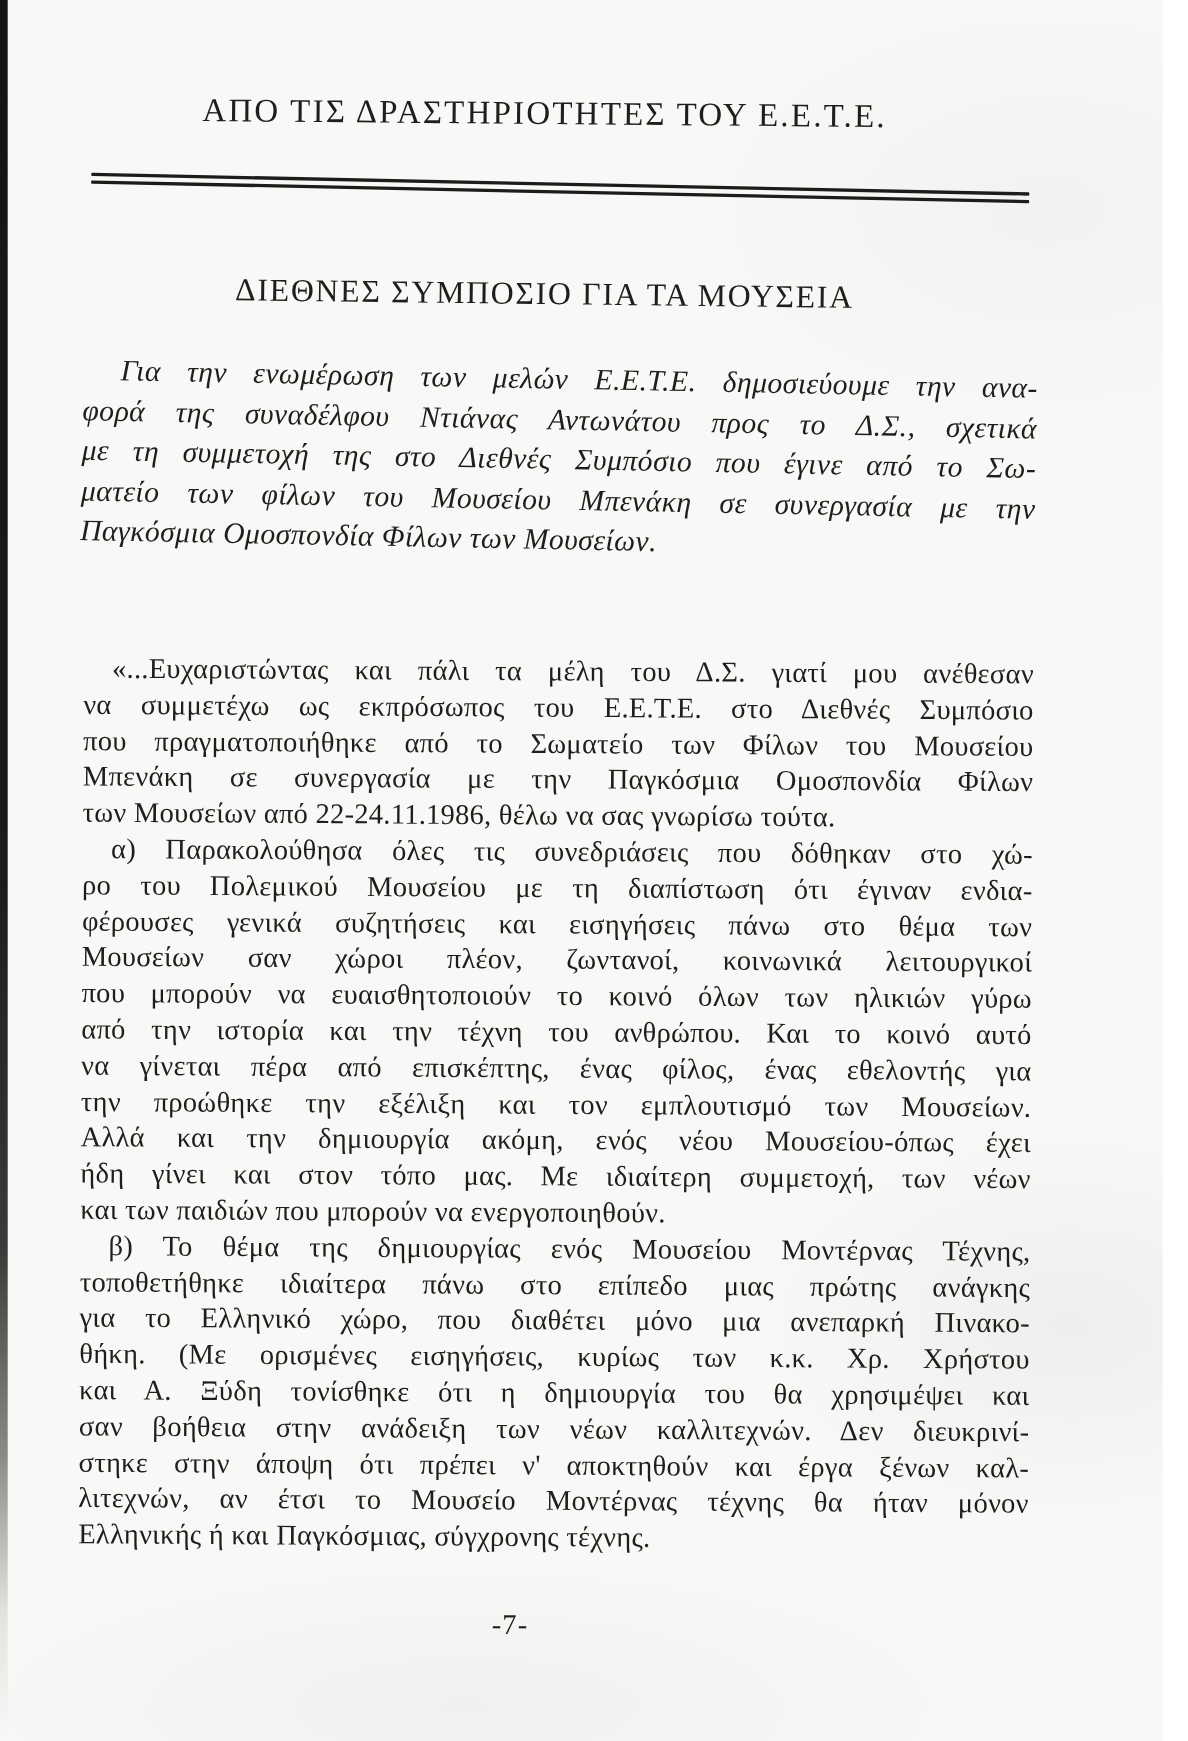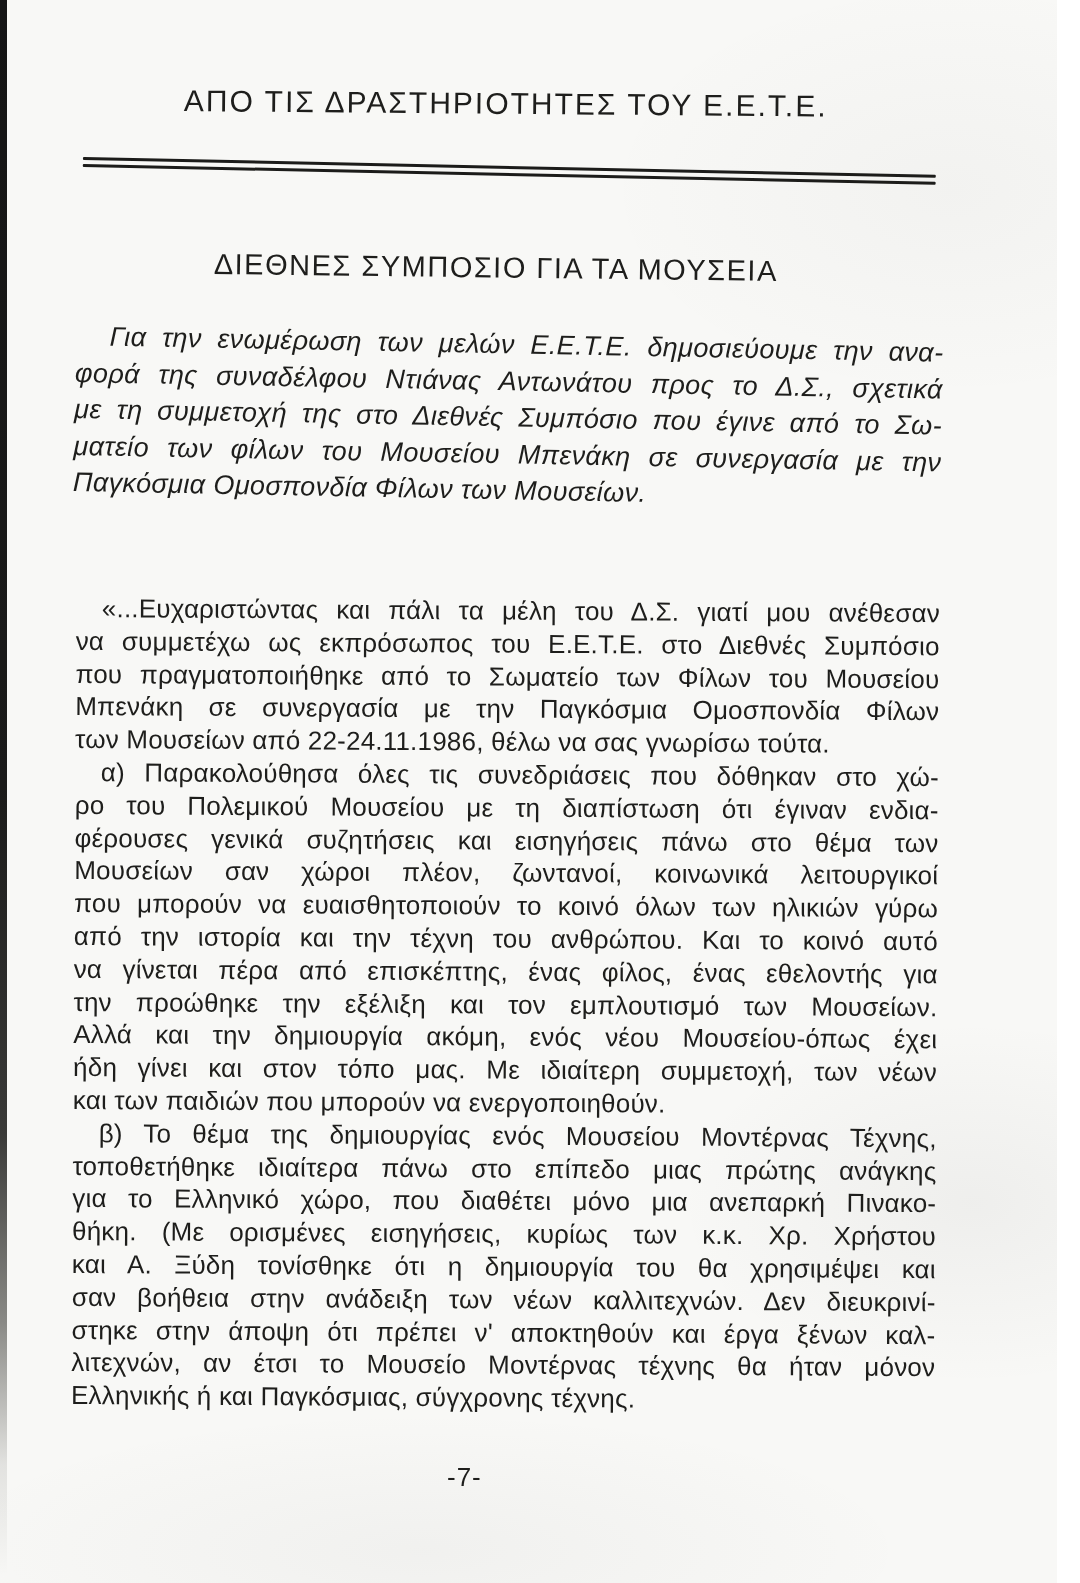--- a/index.html
+++ b/index.html
@@ -1,21 +1,21 @@
 <!DOCTYPE html>
 <html lang="el"><head>
 <meta charset="utf-8">
 <style>
   html, body { margin: 0; padding: 0; }
   .page {
     position: relative;
     width: 1057px;
     height: 1583px;
     background: #f8f8f6;
-    font-family: Liberation Sans, sans-serif;
+    font-family: Liberation Serif, serif;
     color: #1e1e1c;
     overflow: hidden;
   }
   
   .page::before {
     content: "";
     position: absolute; inset: 0;
     background:
       radial-gradient(ellipse 420px 260px at 92% 76%, rgba(60,60,60,0.05), rgba(0,0,0,0) 70%),
       radial-gradient(ellipse 500px 300px at 90% 12%, rgba(60,60,60,0.03), rgba(0,0,0,0) 70%),

